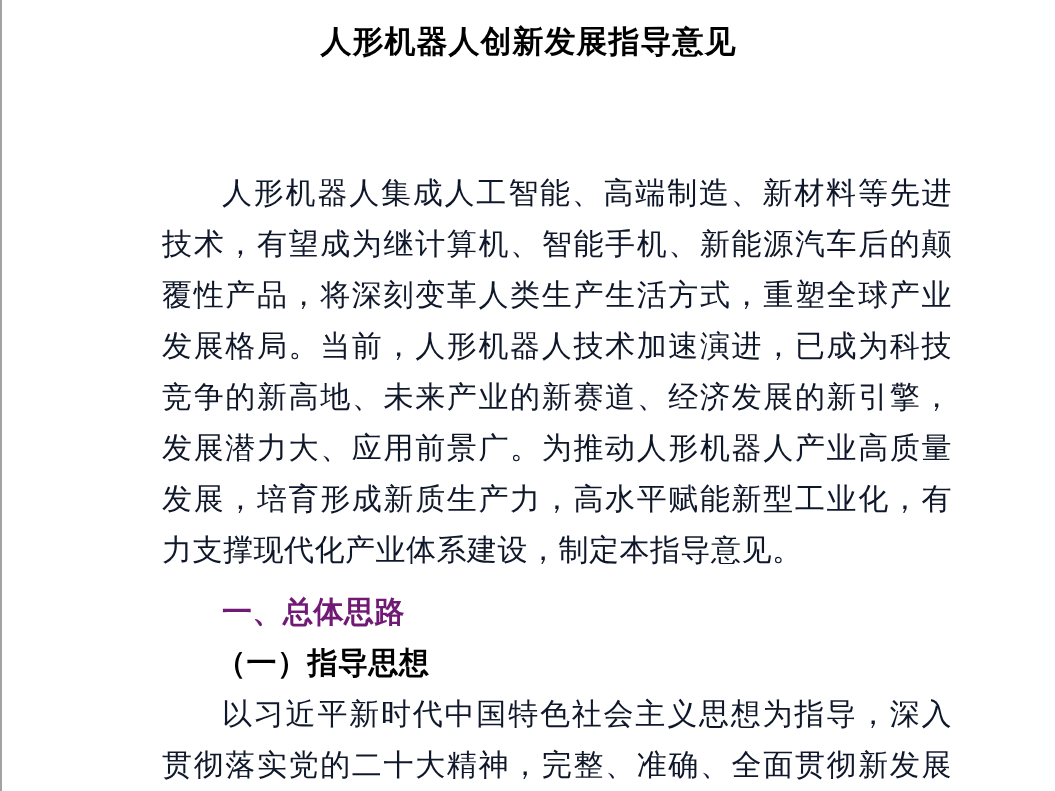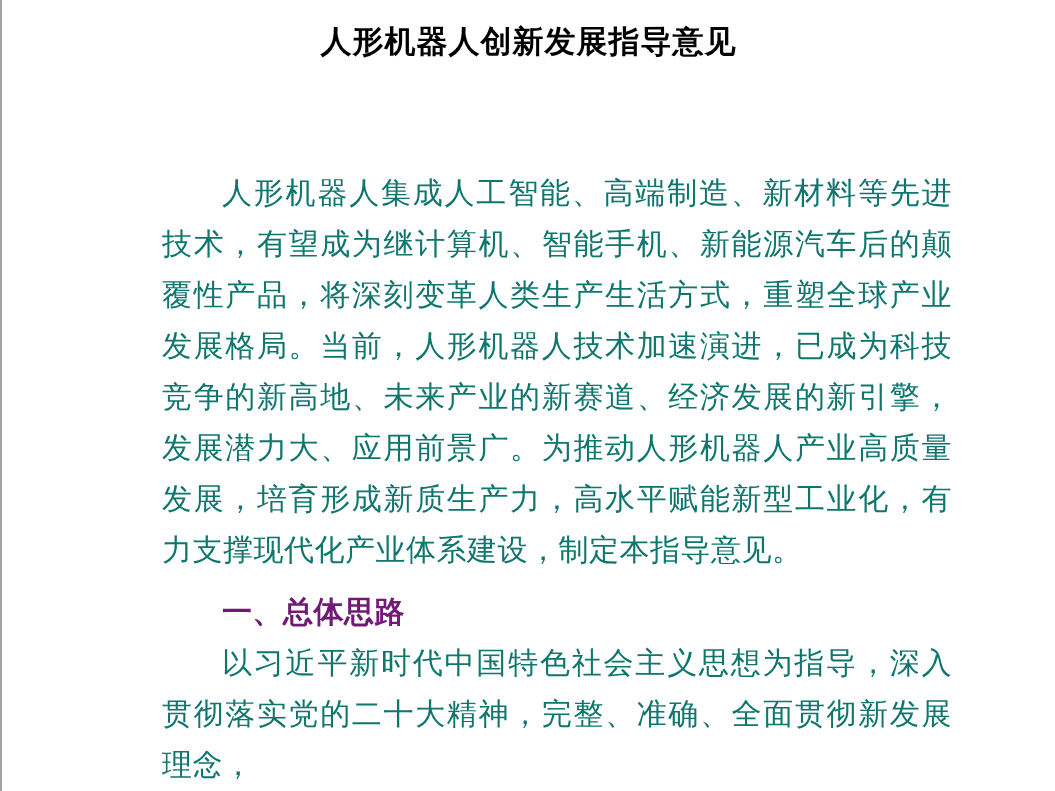--- a/index.html
+++ b/index.html
@@ -41,21 +41,21 @@
     position: absolute;
     left: 160px;
     top: 167px;
     width: 790px;
   }
   .para {
     margin: 0;
     font-family: "Liberation Serif", serif;
     font-size: 30px;
     line-height: 51px;
-    color: #0f766e;
+    color: #0f172a;
     text-align: justify;
     text-indent: 2em;
     letter-spacing: 0.5px;
   }
   .heading-1 {
     margin: 11px 0 0 0;
     font-family: "Liberation Sans", sans-serif;
     font-weight: 700;
     font-size: 30px;
     line-height: 51px;
@@ -80,18 +80,19 @@
 <div class="page">
 
   <h1 class="doc-title">人形机器人创新发展指导意见</h1>
 
   <div class="content">
 
     <p class="para">人形机器人集成人工智能、高端制造、新材料等先进技术，有望成为继计算机、智能手机、新能源汽车后的颠覆性产品，将深刻变革人类生产生活方式，重塑全球产业发展格局。当前，人形机器人技术加速演进，已成为科技竞争的新高地、未来产业的新赛道、经济发展的新引擎，发展潜力大、应用前景广。为推动人形机器人产业高质量发展，培育形成新质生产力，高水平赋能新型工业化，有力支撑现代化产业体系建设，制定本指导意见。</p>
 
     <h2 class="heading-1">一、总体思路</h2>
 
+    <h3 class="heading-2">（一）指导思想</h3>
 
     <p class="para">以习近平新时代中国特色社会主义思想为指导，深入贯彻落实党的二十大精神，完整、准确、全面贯彻新发展理念，</p>
 
   </div>
 
 </div>
 
 </body></html>

